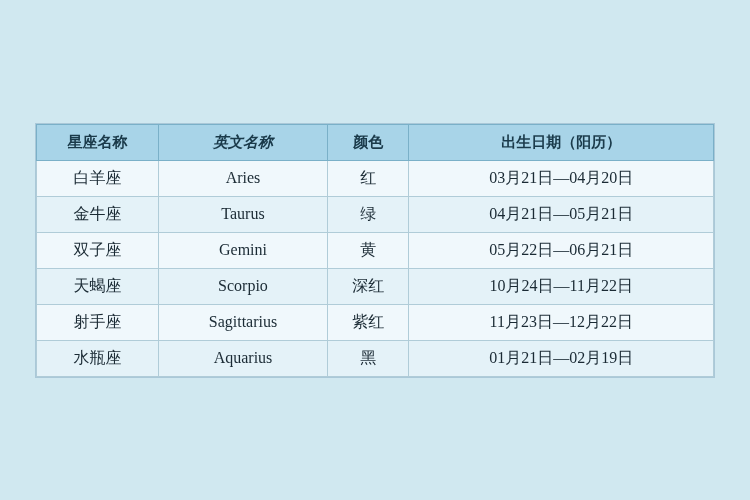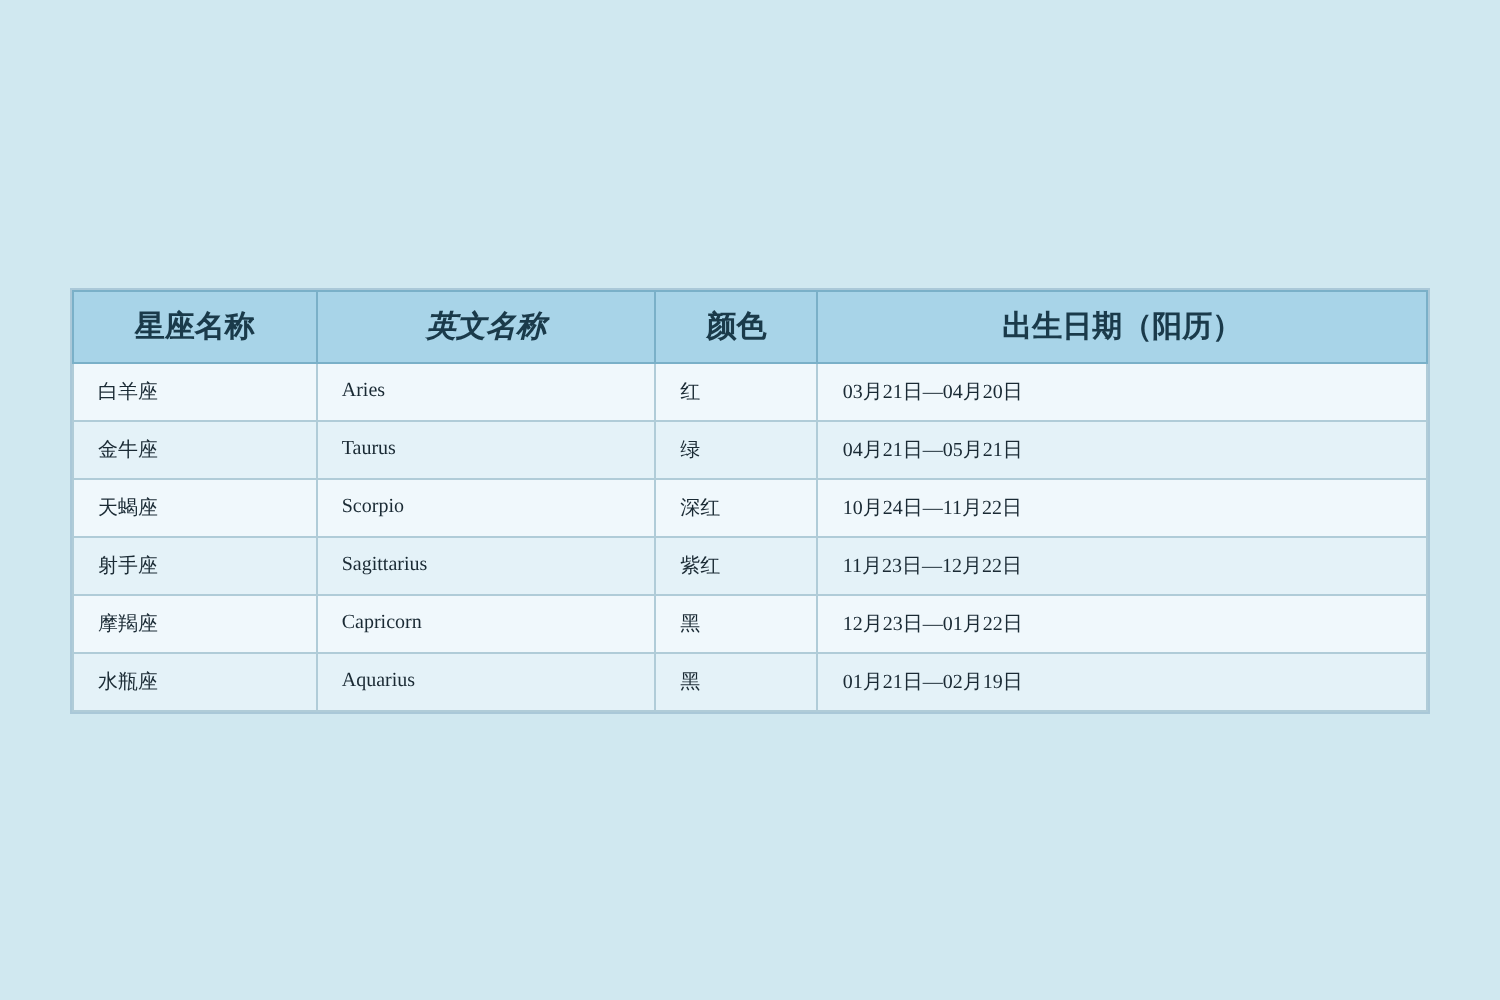--- a/index.html
+++ b/index.html
@@ -46,21 +46,22 @@
       background-color: #f0f8fc;
     }
 
     tbody tr:nth-child(even) {
       background-color: #e4f2f8;
     }
 
     tbody td {
       border: 1px solid #b0ccd8;
       padding: 7px 12px;
-      font-size: 10px;
+      text-align: center;
+      font-size: 16px;
       color: #1a2a34;
     }
 
     .col-zh { width: 18%; }
     .col-en { width: 25%; font-style: italic; }
     .col-color { width: 12%; }
     .col-date { width: 45%; }
   </style>
 </head>
 <body>
@@ -82,38 +83,38 @@
           <td>红</td>
           <td>03月21日—04月20日</td>
         </tr>
         <tr>
           <td>金牛座</td>
           <td>Taurus</td>
           <td>绿</td>
           <td>04月21日—05月21日</td>
         </tr>
         <tr>
+          <td>双子座</td>
+          <td>Gemini</td>
+          <td>黄</td>
+          <td>05月22日—06月21日</td>
+        </tr>
+        <tr>
           <td>天蝎座</td>
           <td>Scorpio</td>
           <td>深红</td>
           <td>10月24日—11月22日</td>
         </tr>
         <tr>
           <td>射手座</td>
           <td>Sagittarius</td>
           <td>紫红</td>
           <td>11月23日—12月22日</td>
         </tr>
         <tr>
-          <td>摩羯座</td>
-          <td>Capricorn</td>
-          <td>黑</td>
-          <td>12月23日—01月22日</td>
-        </tr>
-        <tr>
           <td>水瓶座</td>
           <td>Aquarius</td>
           <td>黑</td>
           <td>01月21日—02月19日</td>
         </tr>
       </tbody>
   </table>
 </div>
 
 </body></html>

